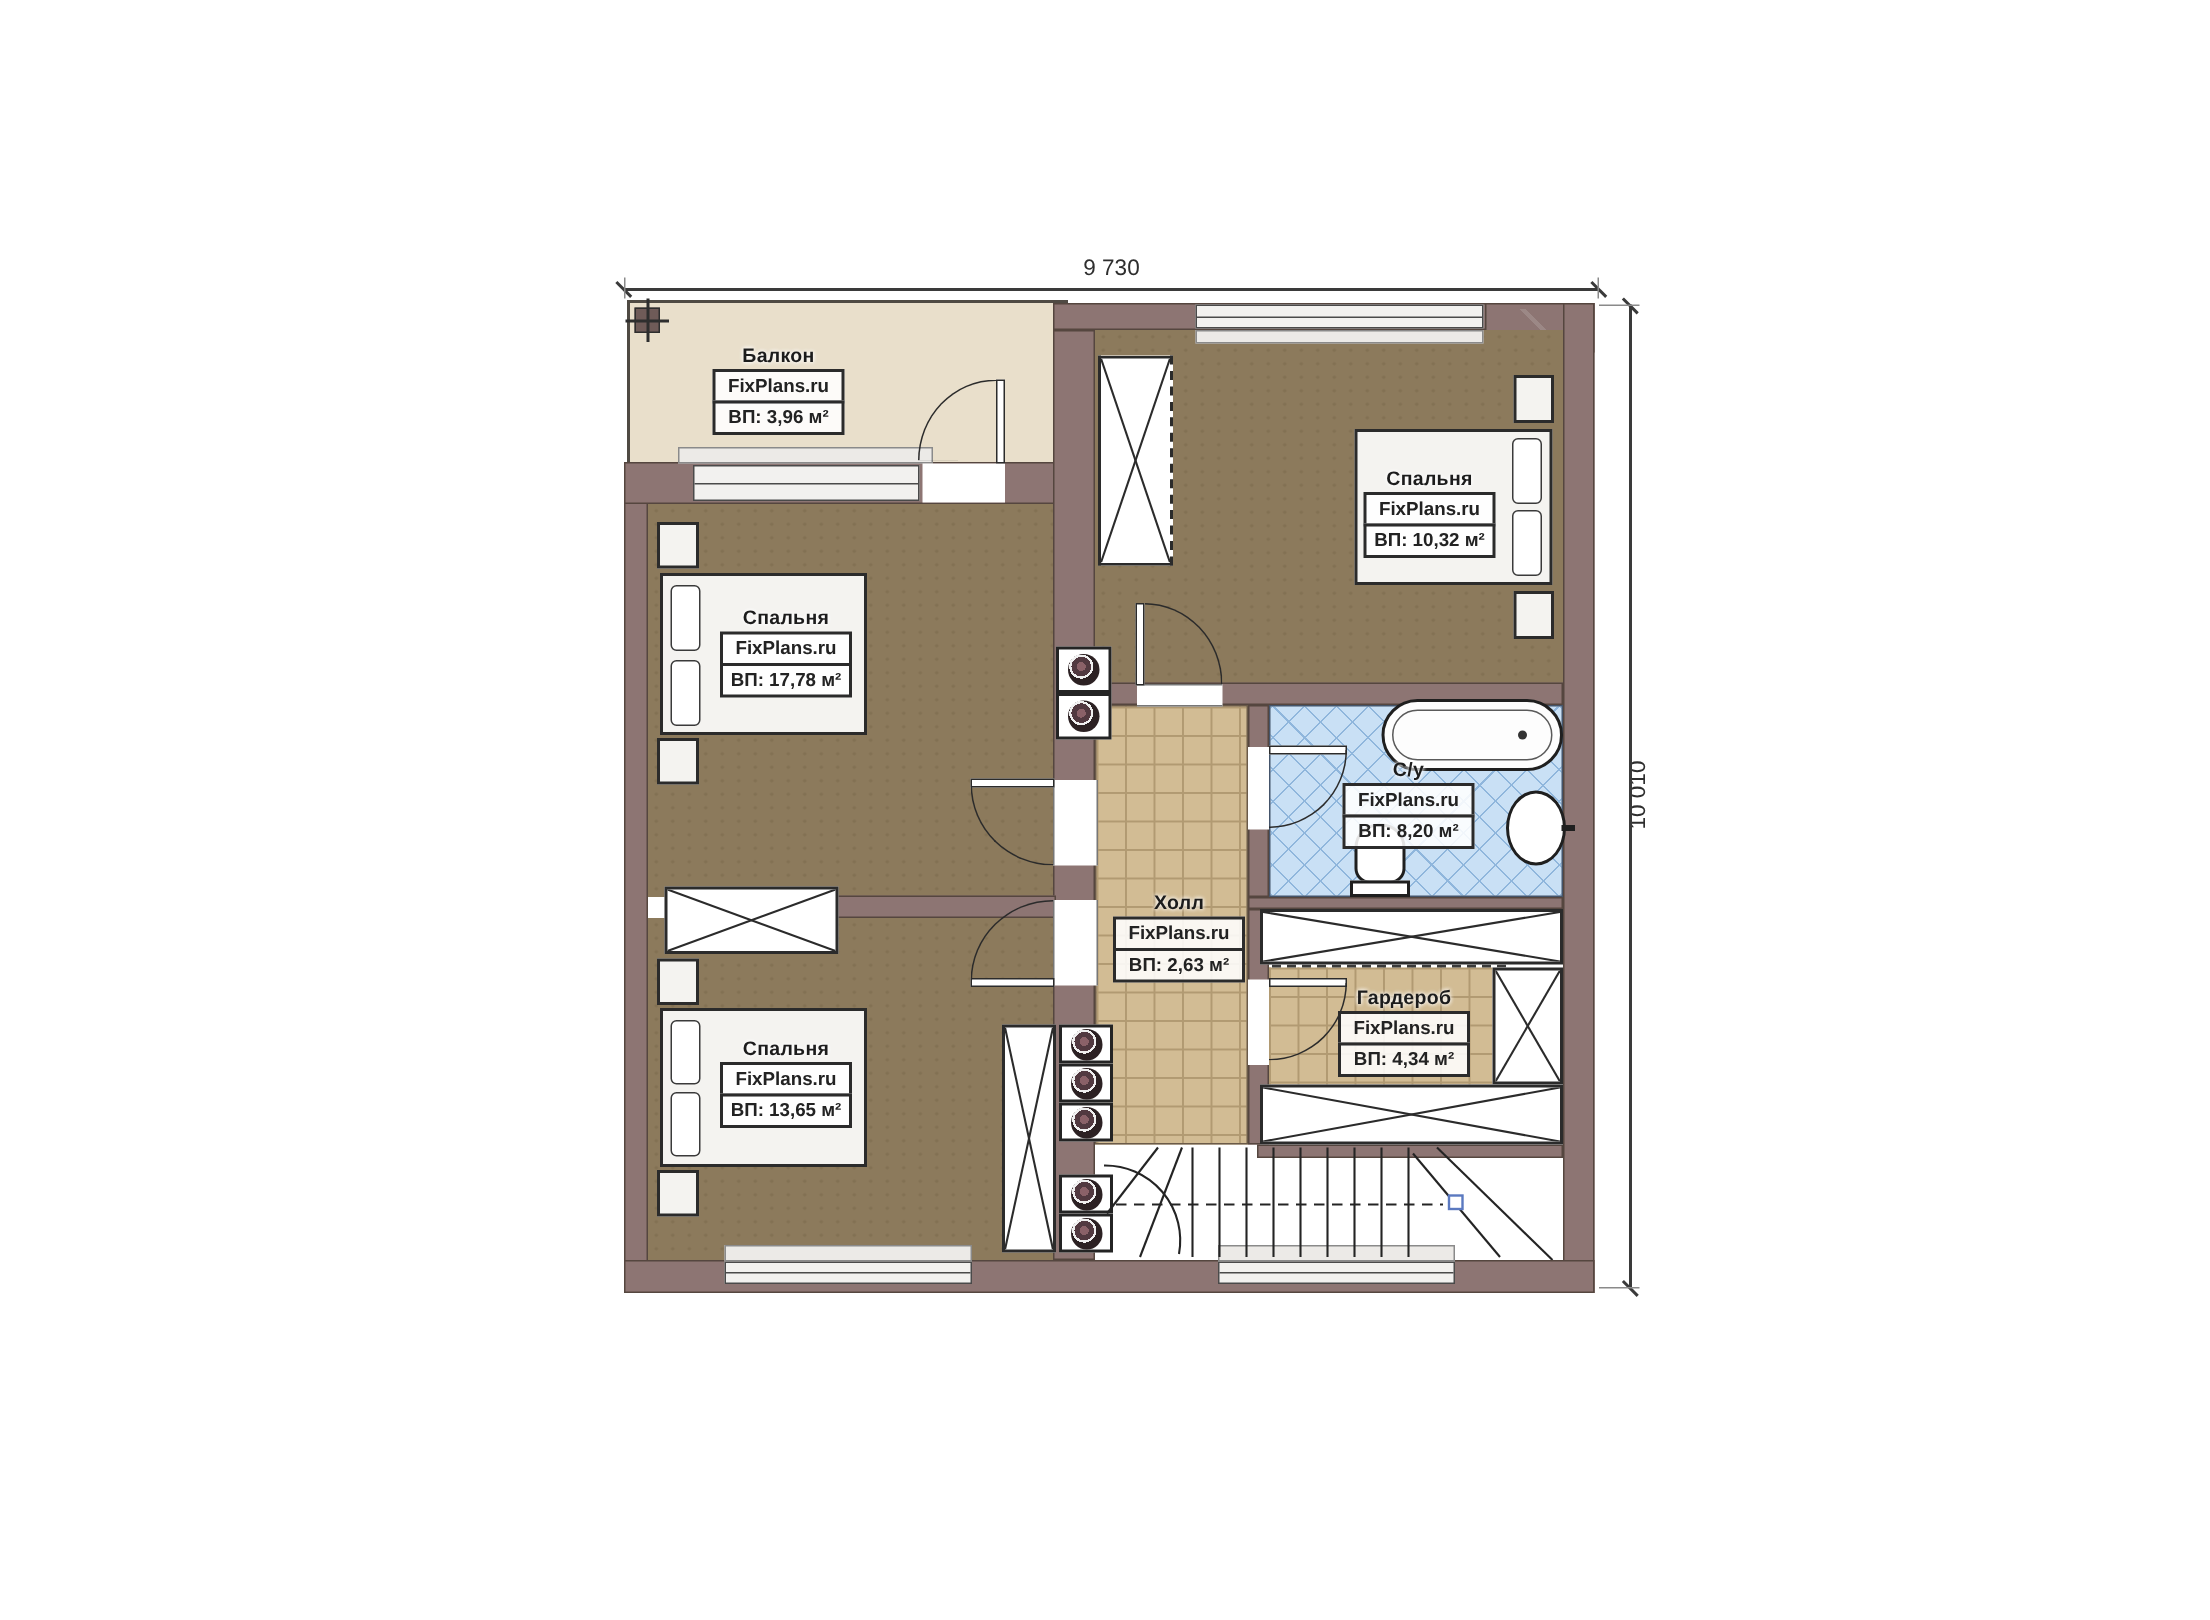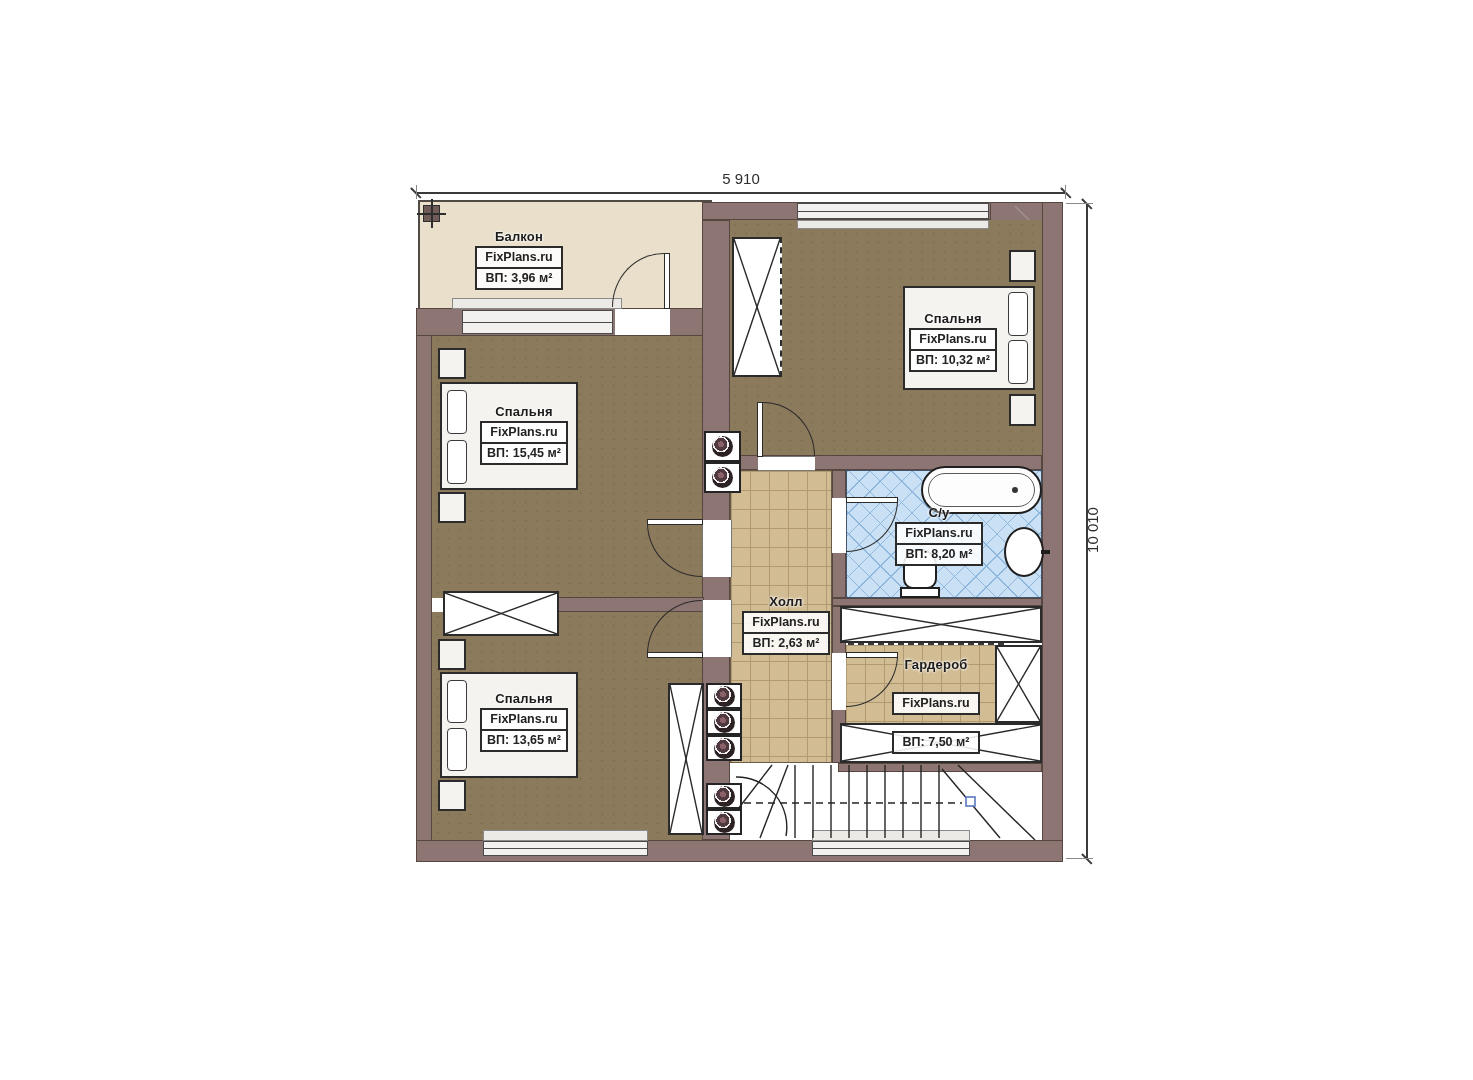--- a/index.html
+++ b/index.html
@@ -67,21 +67,21 @@
   .col-cross-h{position:absolute;height:1.5px;background:#2e2e2e;}
   .col-cross-v{position:absolute;width:1.5px;background:#2e2e2e;}
   .dashed-part{position:absolute;border-top:2px dashed #3a3a3a;}
   .hatch{position:absolute;background:linear-gradient(45deg,transparent 47%,#9c8886 47%,#9c8886 53%,transparent 53%);}
 </style>
 </head>
 <body>
 
 <div id="canvas">
 
-  <div class="dim-text" style="left:741px;top:170px;transform:translateX(-50%);">5 910</div>
+  <div class="dim-text" style="left:741px;top:170px;transform:translateX(-50%);">9 730</div>
   <div class="dim-line" style="left:416px;top:192px;width:650px;height:1.5px;"></div>
   <div class="dim-tick" style="left:409px;top:192px;"></div>
   <div class="dim-tick" style="left:1059px;top:192px;"></div>
   <div class="dim-ext" style="left:416px;top:185px;width:1px;height:14px;"></div>
   <div class="dim-ext" style="left:1065px;top:185px;width:1px;height:14px;"></div>
 
   <div class="dim-text" style="left:1092px;top:530px;transform:translate(-50%,-50%) rotate(-90deg);">10 010</div>
   <div class="dim-line" style="left:1086px;top:203px;width:1.5px;height:655px;"></div>
   <div class="dim-tick" style="left:1080px;top:203px;"></div>
   <div class="dim-tick" style="left:1080px;top:858px;"></div>
@@ -262,40 +262,40 @@
 
   <div class="room-label" style="left:953px;top:311px;">
     <div class="room-name">Спальня</div>
     <div class="wm">FixPlans.ru</div>
     <div class="wm">ВП: 10,32 м²</div>
   </div>
 
   <div class="room-label" style="left:524px;top:404px;">
     <div class="room-name">Спальня</div>
     <div class="wm">FixPlans.ru</div>
-    <div class="wm">ВП: 15,45 м²</div>
+    <div class="wm">ВП: 17,78 м²</div>
   </div>
 
   <div class="room-label" style="left:524px;top:691px;">
     <div class="room-name">Спальня</div>
     <div class="wm">FixPlans.ru</div>
     <div class="wm">ВП: 13,65 м²</div>
   </div>
 
   <div class="room-label" style="left:786px;top:594px;">
     <div class="room-name">Холл</div>
     <div class="wm">FixPlans.ru</div>
     <div class="wm">ВП: 2,63 м²</div>
   </div>
 
   <div class="room-label" style="left:939px;top:505px;">
     <div class="room-name">С/у</div>
     <div class="wm">FixPlans.ru</div>
     <div class="wm">ВП: 8,20 м²</div>
   </div>
 
-  <div class="room-label" style="left:936px;top:657px;gap:18px;">
+  <div class="room-label" style="left:936px;top:657px;">
     <div class="room-name">Гардероб</div>
     <div class="wm">FixPlans.ru</div>
-    <div class="wm">ВП: 7,50 м²</div>
+    <div class="wm">ВП: 4,34 м²</div>
   </div>
 
 </div>
 
 </body></html>

